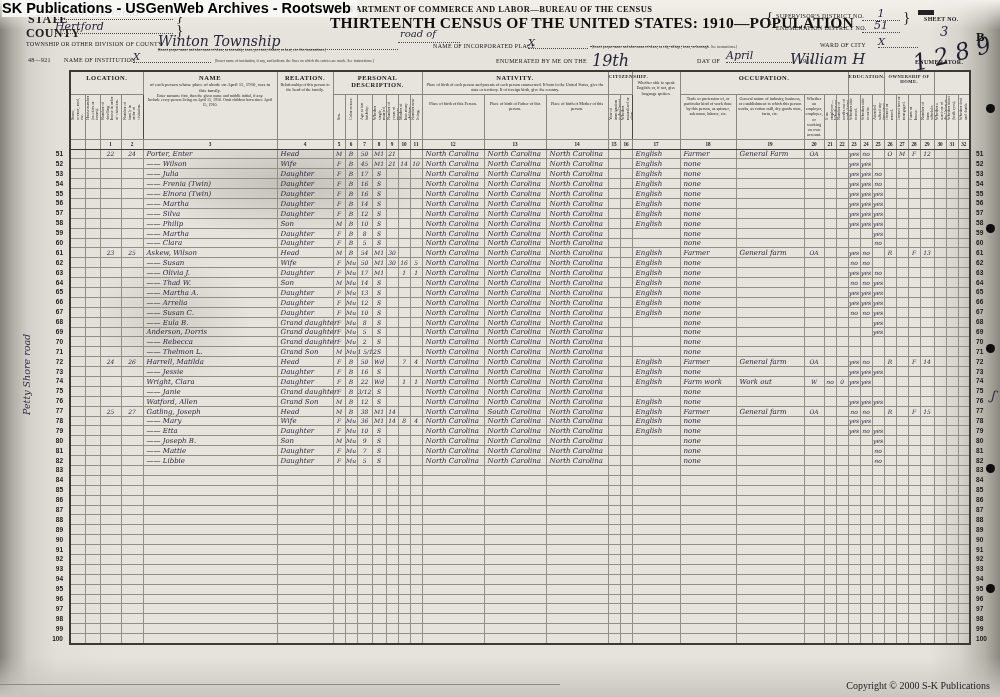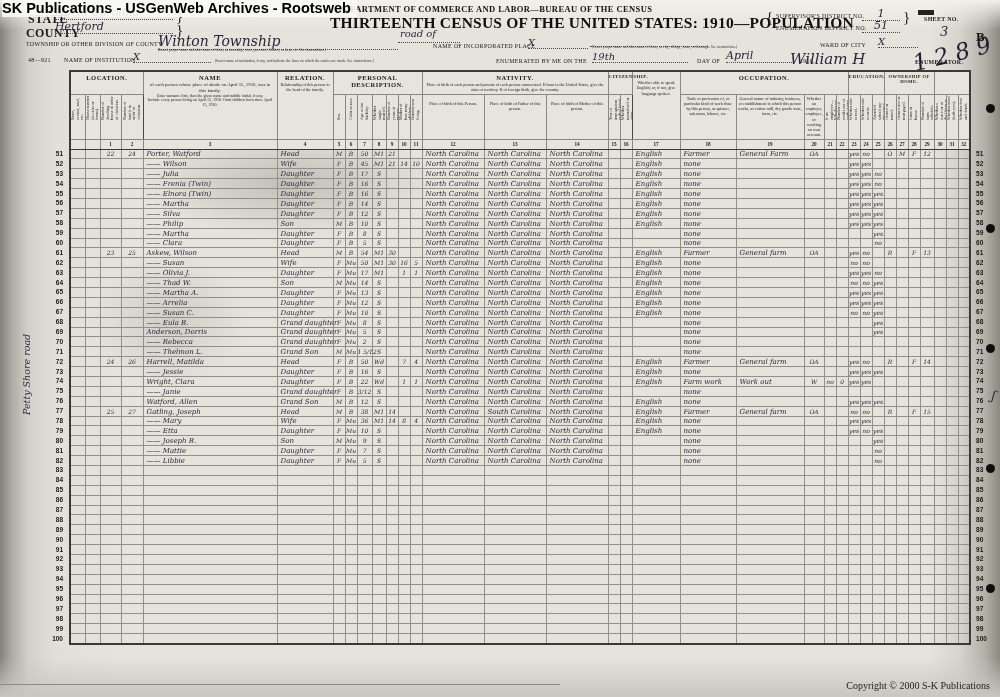--- a/index.html
+++ b/index.html
@@ -94,21 +94,21 @@
   <div class="abs" style="left:330px;top:-8px;width:330px;">
     <div class="dept">DEPARTMENT OF COMMERCE AND LABOR—BUREAU OF THE CENSUS</div>
     <div class="big-title">THIRTEENTH CENSUS OF THE UNITED STATES: 1910—POPULATION</div>
   </div>
   <span class="abs lbl-sm" style="left:433px;top:31px;">NAME OF INCORPORATED PLACE</span>
   <span class="abs hw dotl" style="left:528px;top:25px;width:60px;font-size:10px;">X</span>
   <span class="abs note" style="left:592px;top:33px;">[Insert proper name and also name of class, as city, village, town, or borough.   See instructions.]</span>
   <span class="abs dotl" style="left:590px;top:25px;width:118px;height:9px;"></span>
 
   <span class="abs lbl-sm" style="left:496px;top:46px;">ENUMERATED BY ME ON THE</span>
-  <span class="abs hw dotl" style="left:592px;top:39px;width:96px;font-size:10px;">19th</span>
+  <span class="abs hw dotl" style="left:592px;top:39px;width:96px;font-size:16px;">19th</span>
   <span class="abs lbl-sm" style="left:697px;top:46px;">DAY OF</span>
   <span class="abs hw dotl" style="left:726px;top:37px;width:68px;font-size:11px;">April</span>
   <span class="abs lbl-sm" style="left:800px;top:46px;">1910.</span>
 
   <span class="abs brace" style="left:766px;top:-3px;">{</span>
   <span class="abs lbl-sm" style="left:776px;top:1px;">SUPERVISOR'S DISTRICT NO.</span>
   <span class="abs hw dotl" style="left:862px;top:-5px;width:38px;font-size:11px;text-align:center;">1</span>
   <span class="abs brace" style="left:903px;top:-3px;">}</span>
   <span class="abs lbl-sm" style="left:776px;top:13px;">ENUMERATION DISTRICT NO.</span>
   <span class="abs hw dotl" style="left:862px;top:7px;width:38px;font-size:11px;text-align:center;">51</span>
@@ -339,21 +339,21 @@
           <th class="num frameR">32</th>
         </tr>
   </thead>
   <tbody>
         <tr>
           <td class="gut gl">51</td>
           <td class="c-street"></td>
           <td class=""></td>
           <td class="ctr hw">22</td>
           <td class="ctr hw">24</td>
-          <td class="l gb hw">Porter, Watford</td>
+          <td class="l gb hw">Porter, Enter</td>
           <td class="l gb hw">Head</td>
           <td class="ctr gb hw">M</td>
           <td class="ctr hw">B</td>
           <td class="ctr hw">50</td>
           <td class="ctr hw">M1</td>
           <td class="ctr hw">21</td>
           <td class="ctr"></td>
           <td class="ctr"></td>
           <td class="l gb hw">North Carolina</td>
           <td class="l hw">North Carolina</td>

